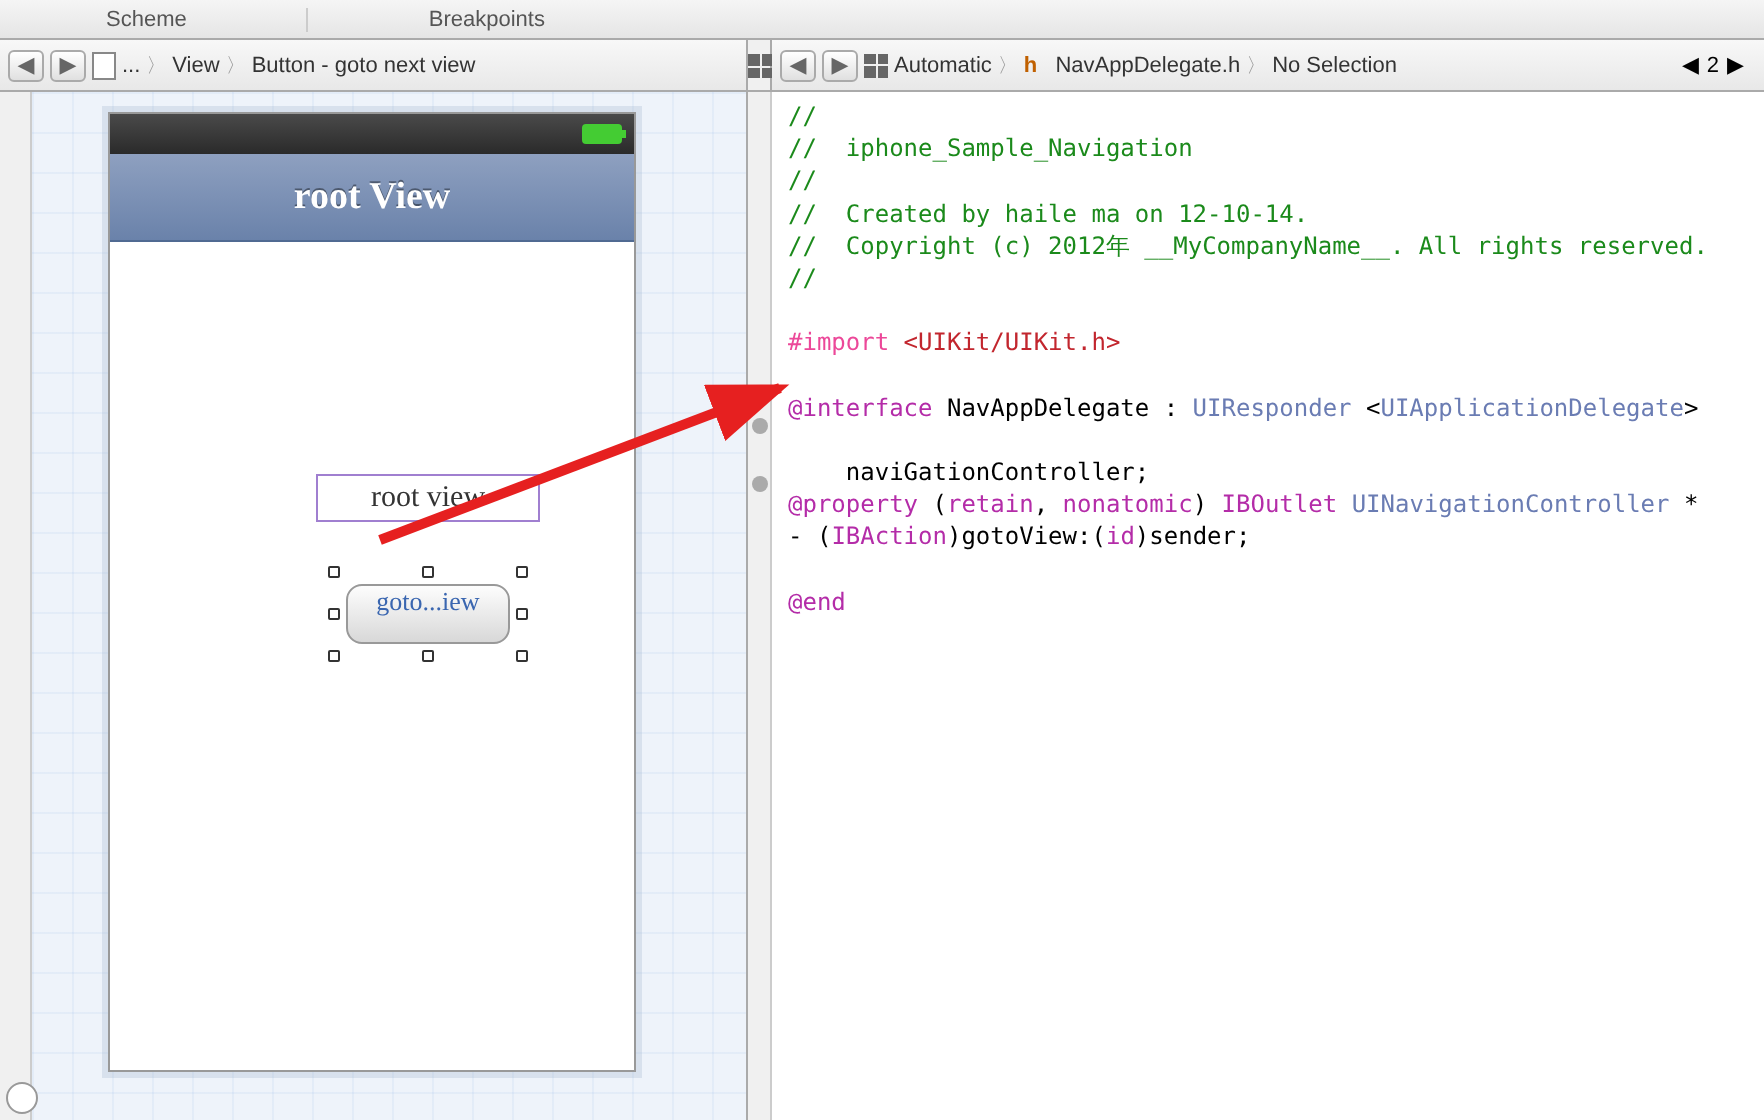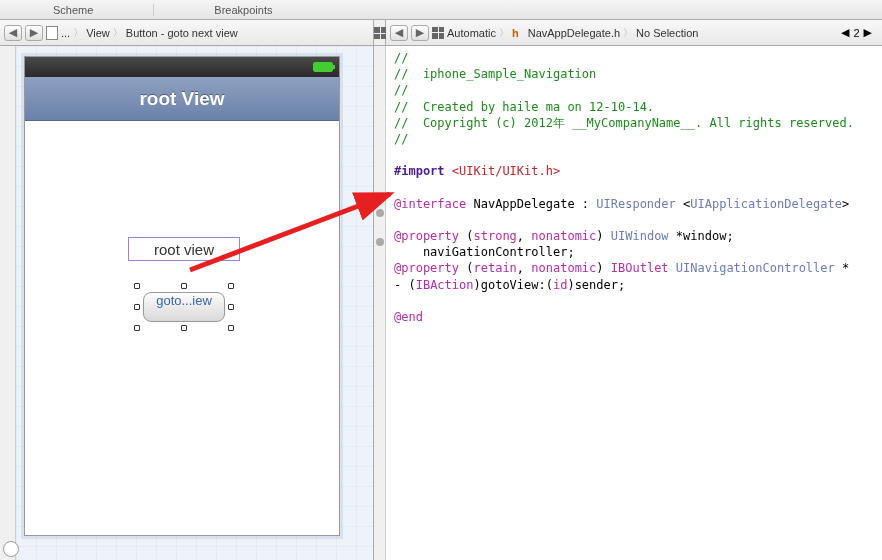--- a/index.html
+++ b/index.html
@@ -80,26 +80,27 @@
     .canvas-bg {
       position: absolute;
       left: 16px; top: 0; right: 0; bottom: 0;
       background:
         linear-gradient(rgba(100,150,220,0.08) 1px, transparent 1px) 0 0 / 100% 20px,
         linear-gradient(90deg, rgba(100,150,220,0.08) 1px, transparent 1px) 0 0 / 20px 100%,
         #eef3fa;
     }
     .iphone-frame {
       position: absolute;
-      left: 8px; top: 10px;
-      width: 316px;
+      left: 38px; top: 10px;
+      width: 264px;
       height: 480px;
       background: #fff;
       border: 1px solid #999;
       box-shadow: 0 0 0 3px rgba(150,170,200,0.25);
+      font-family: Liberation Serif, serif;
     }
     .statusbar {
       height: 20px;
       background: linear-gradient(#4a4a4a,#2a2a2a);
       display: flex;
       justify-content: flex-end;
       align-items: center;
       padding: 0 6px;
     }
     .battery {
@@ -164,21 +165,21 @@
       background: #fff;
       font-family: Menlo, Monaco, monospace;
       font-size: 12px;
       line-height: 1.35;
       padding: 4px 8px;
       overflow: hidden;
       position: relative;
     }
     .code-line { white-space: pre; }
     .c-comment { color: #1b8a1b; }
-    .c-pp { color: #4c1d95; font-weight: bold; }
+    .c-pp { color: #ec4899; }
     .c-str { color: #c2262e; }
     .c-kw { color: #b42ca8; }
     .c-cls { color: #6a7cb3; }
     .c-txt { color: #000; }
     .arrow-svg {
       position: absolute;
       left: 180px; top: 180px;
       pointer-events: none;
       z-index: 100;
     }
@@ -291,21 +292,20 @@
     <div class="code-line"><span class="c-comment">//  iphone_Sample_Navigation</span></div>
     <div class="code-line"><span class="c-comment">//</span></div>
     <div class="code-line"><span class="c-comment">//  Created by haile ma on 12-10-14.</span></div>
     <div class="code-line"><span class="c-comment">//  Copyright (c) 2012年 __MyCompanyName__. All rights reserved.</span></div>
     <div class="code-line"><span class="c-comment">//</span></div>
     <div class="code-line">&nbsp;</div>
     <div class="code-line"><span class="c-pp">#import</span><span class="c-str"> &lt;UIKit/UIKit.h&gt;</span></div>
     <div class="code-line">&nbsp;</div>
     <div class="code-line"><span class="c-kw">@interface</span><span class="c-txt"> NavAppDelegate : </span><span class="c-cls">UIResponder</span><span class="c-txt"> &lt;</span><span class="c-cls">UIApplicationDelegate</span><span class="c-txt">&gt;</span></div>
     <div class="code-line">&nbsp;</div>
-    <div class="code-line"><span class="c-kw">@property</span><span class="c-txt"> (</span><span class="c-kw">strong</span><span class="c-txt">, </span><span class="c-kw">nonatomic</span><span class="c-txt">) </span><span class="c-cls">UIWindow</span><span class="c-txt"> *window;</span></div>
     <div class="code-line"><span class="c-txt">    naviGationController;</span></div>
     <div class="code-line"><span class="c-kw">@property</span><span class="c-txt"> (</span><span class="c-kw">retain</span><span class="c-txt">, </span><span class="c-kw">nonatomic</span><span class="c-txt">) </span><span class="c-kw">IBOutlet</span><span class="c-txt"> </span><span class="c-cls">UINavigationController</span><span class="c-txt"> *</span></div>
     <div class="code-line"><span class="c-txt">- (</span><span class="c-kw">IBAction</span><span class="c-txt">)gotoView:(</span><span class="c-kw">id</span><span class="c-txt">)sender;</span></div>
     <div class="code-line">&nbsp;</div>
     <div class="code-line"><span class="c-kw">@end</span></div>
   </div>
 </div>
 
 <svg class="arrow-svg" width="240" height="100">
   <defs>

